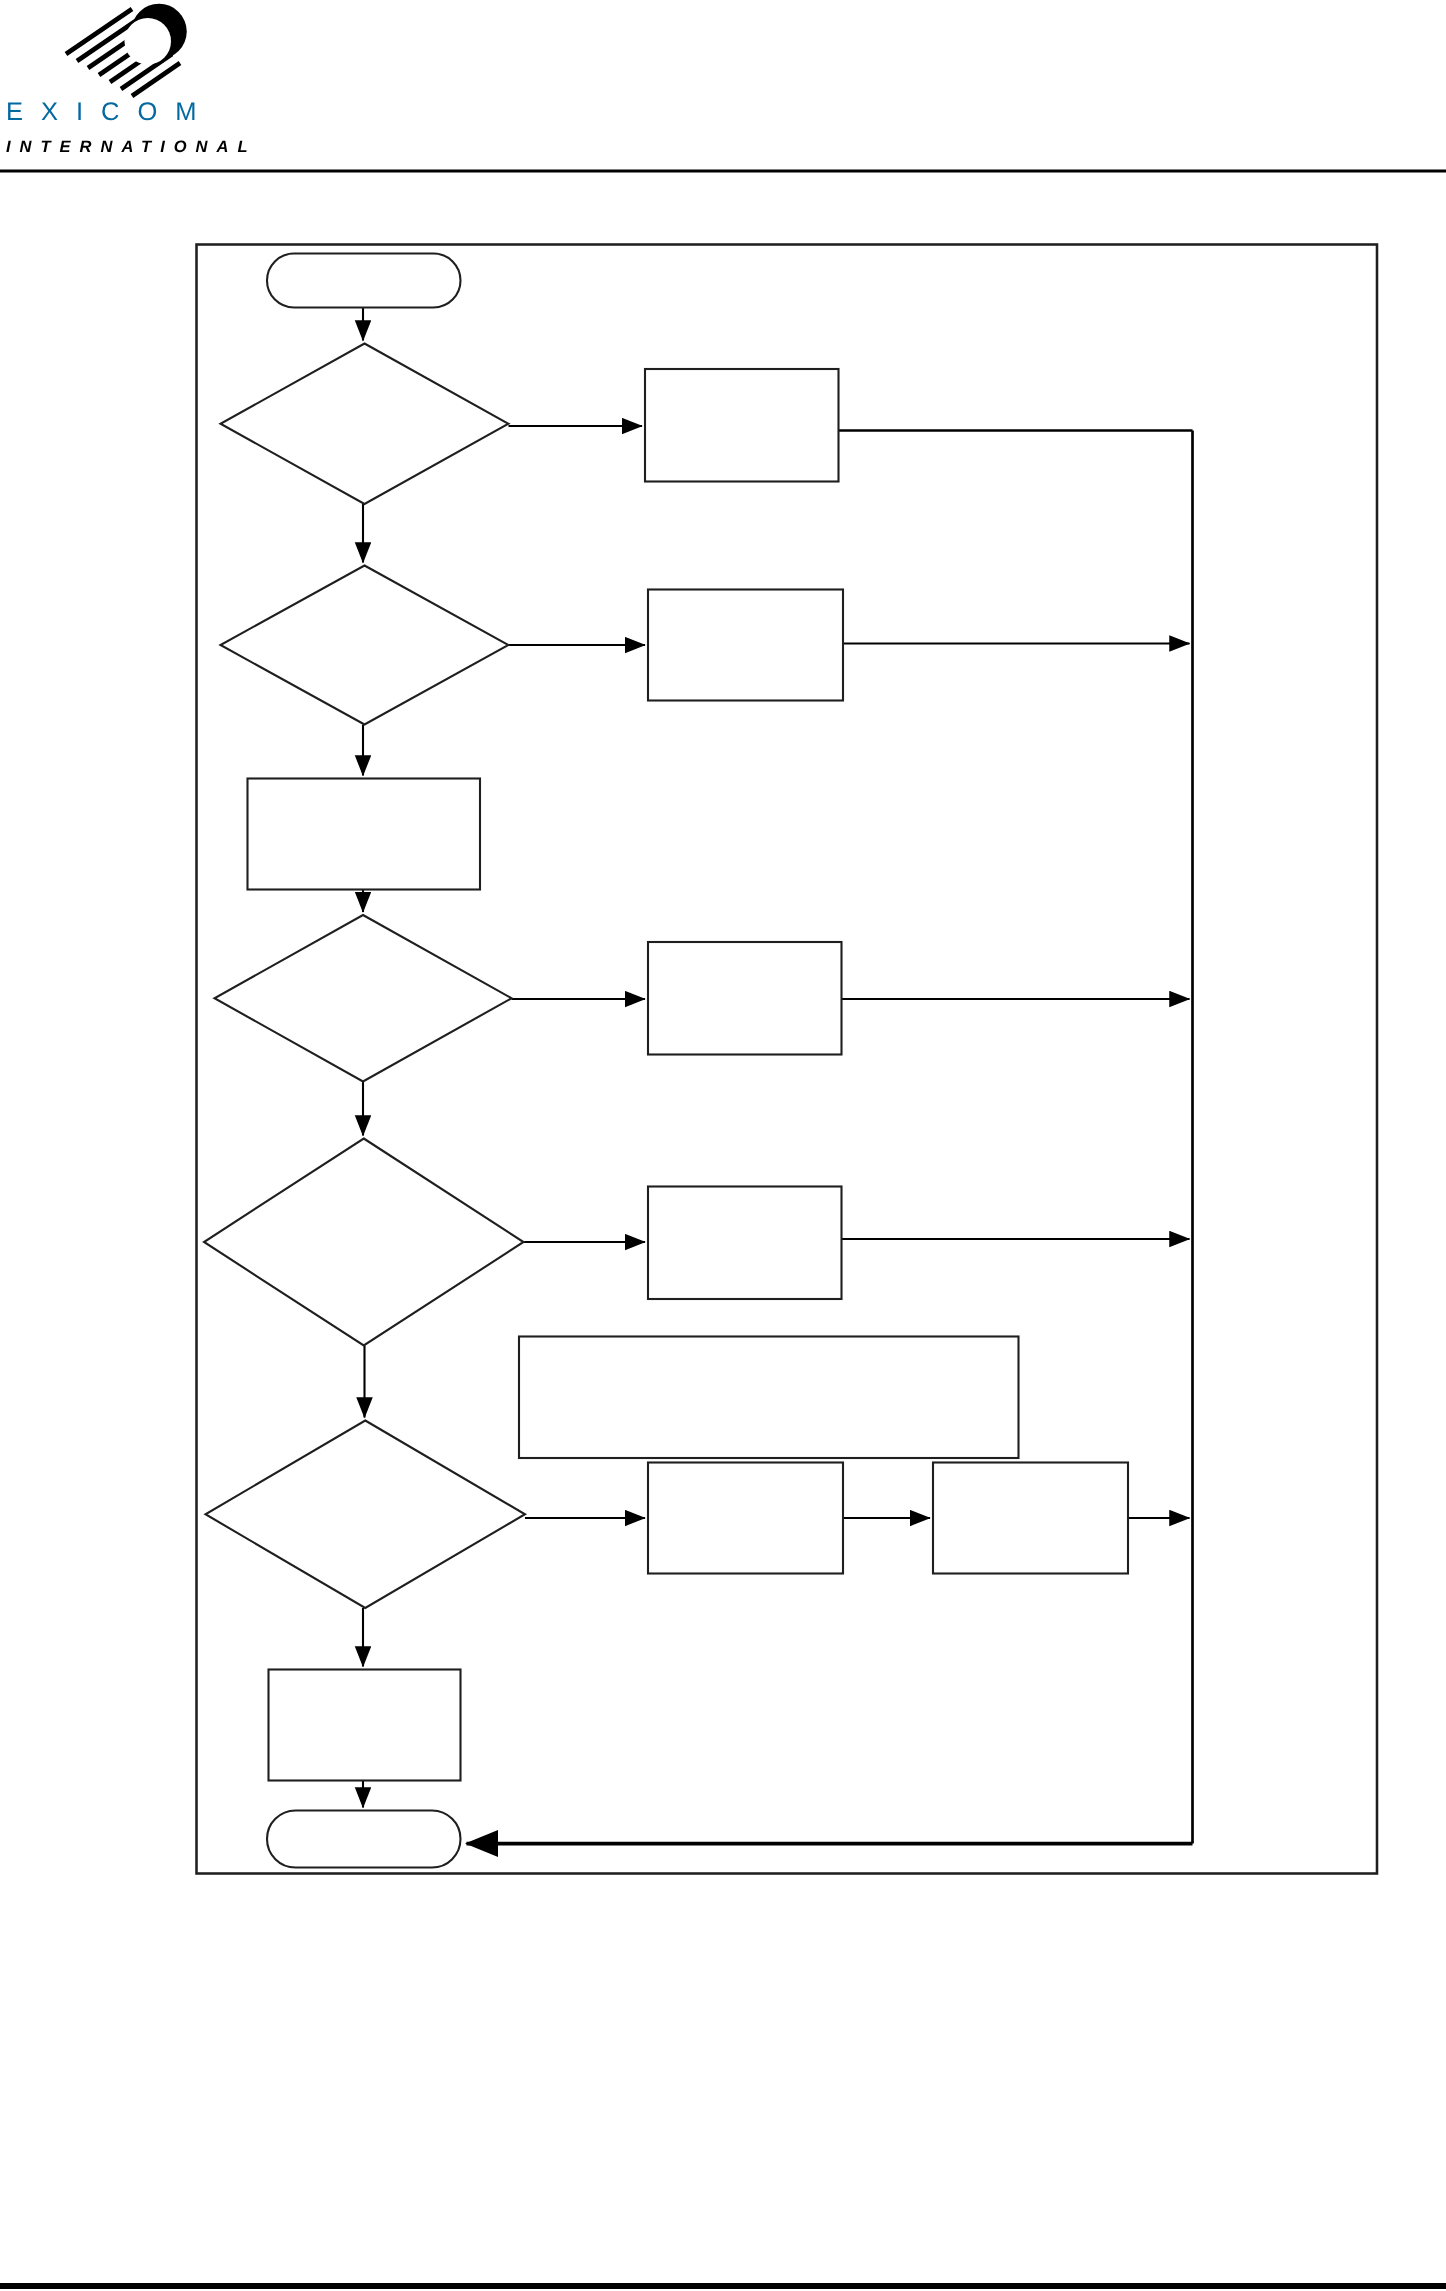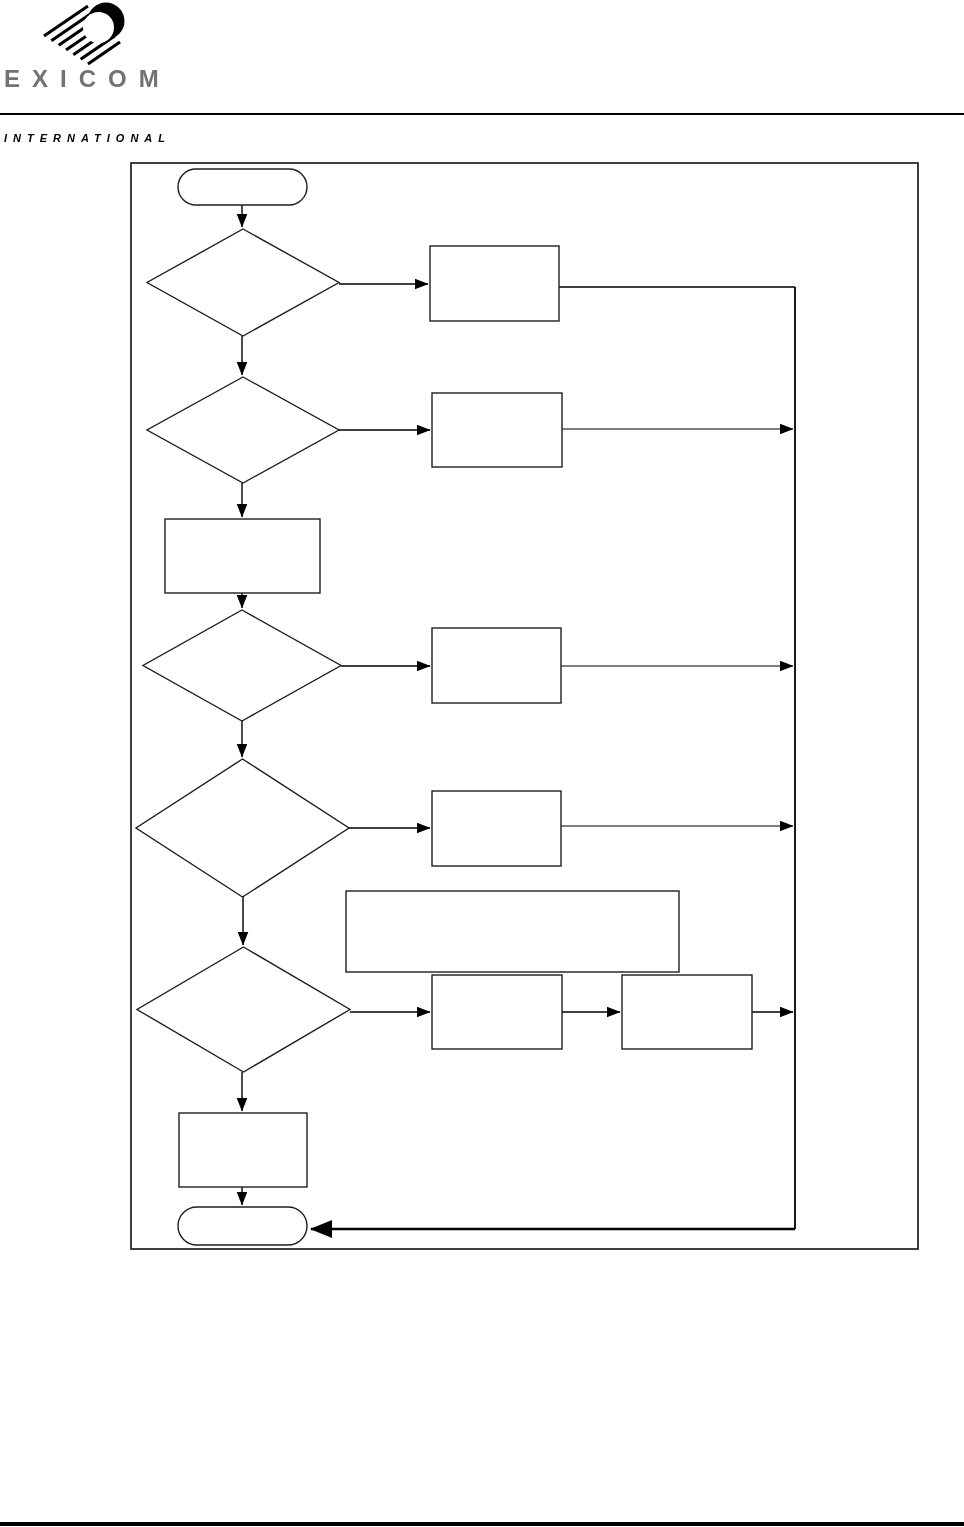--- a/index.html
+++ b/index.html
@@ -7,27 +7,27 @@
     position:relative;
     width:964px;height:1527px;
     background:#ffffff;
     font-family:"Liberation Sans", sans-serif;
     overflow:hidden;
   }
   .logo{position:absolute;left:0;top:2px;width:200px;height:110px;}
   .logo .comet{position:absolute;left:30px;top:0;}
   .logo .brand{
     position:absolute;left:4px;top:63px;
-    font-size:24px;font-weight:bold;color:#737373;
+    font-size:17px;font-weight:normal;color:#0369a1;
     letter-spacing:12px;white-space:nowrap;
   }
   .logo .tagline{
     position:absolute;left:4px;top:90px;
     font-size:11px;font-style:italic;font-weight:bold;color:#000;
-    letter-spacing:6px;white-space:nowrap;margin-top:40px;
+    letter-spacing:6px;white-space:nowrap;
   }
   .rule{position:absolute;left:0;width:964px;background:#000;}
   .rule.top{top:113px;height:2px;}
   .rule.bottom{top:1522px;height:4px;}
   svg.flow{position:absolute;left:0;top:0;}
 </style>
 </head>
 <body>
 
 <div class="page">

